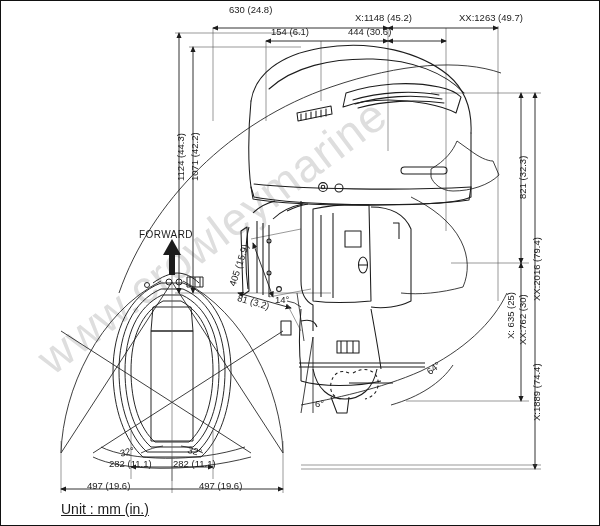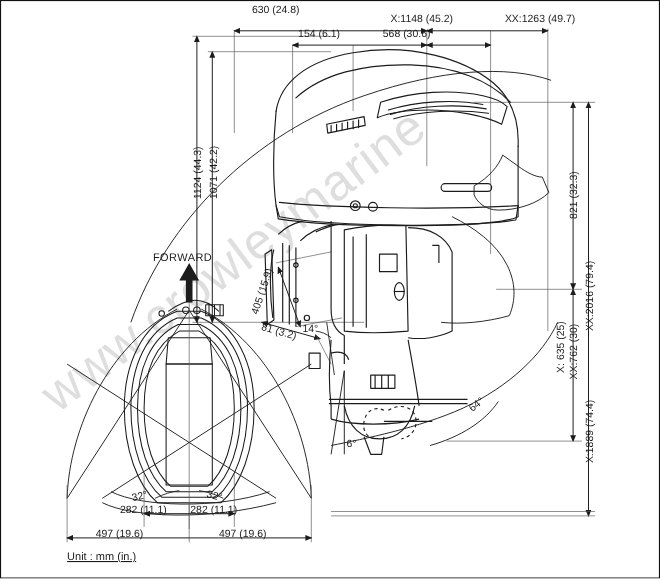--- a/index.html
+++ b/index.html
@@ -14,21 +14,21 @@
   }
   .vlbl{transform-origin:0 0;transform:rotate(-90deg);}
   .dia{position:absolute;left:0;top:0;width:600px;height:526px;pointer-events:none;}
   .wm{
     position:absolute;left:58px;top:330px;
     transform-origin:0 100%;transform:rotate(-37deg);
     font-size:46px;color:#dedede;white-space:nowrap;letter-spacing:1px;
     font-family:"Liberation Sans",sans-serif;
   }
   .unit{
-    position:absolute;left:60px;top:500px;font-size:10px;color:#1c1c1c;
+    position:absolute;left:60px;top:500px;font-size:14px;color:#1c1c1c;
     text-decoration:underline;
   }
   .fwd{position:absolute;left:138px;top:228px;font-size:10px;letter-spacing:.4px;color:#1c1c1c;}
 </style>
 </head>
 <body>
 
 <div id="page">
 
   <div class="wm">www.crowleymarine</div>
@@ -259,21 +259,21 @@
     <g stroke="#1c1c1c" stroke-width="0.8" fill="none">
       <path d="M140 452 C148 448 155 446 162 445"></path>
       <path d="M202 452 C194 448 187 446 180 445"></path>
     </g>
   </svg>
 
   <div class="lbl" style="left:228px;top:4px;">630 (24.8)</div>
   <div class="lbl" style="left:330px;top:12px;margin-left:24px;">X:1148 (45.2)</div>
   <div class="lbl" style="left:434px;top:12px;margin-left:24px;">XX:1263 (49.7)</div>
   <div class="lbl" style="left:270px;top:26px;">154 (6.1)</div>
-  <div class="lbl" style="left:347px;top:26px;">568 (30.6)</div>
+  <div class="lbl" style="left:347px;top:26px;">444 (30.6)</div>
 
   <div class="lbl vlbl" style="left:175px;top:180px;">1124 (44.3)</div>
   <div class="lbl vlbl" style="left:189px;top:180px;">1071 (42.2)</div>
 
   <div class="lbl vlbl" style="left:517px;top:198px;">821 (32.3)</div>
   <div class="lbl vlbl" style="left:505px;top:338px;">X: 635 (25)</div>
   <div class="lbl vlbl" style="left:517px;top:344px;">XX:762 (30)</div>
   <div class="lbl vlbl" style="left:531px;top:420px;">X:1889 (74.4)</div>
   <div class="lbl vlbl" style="left:531px;top:300px;">XX:2016 (79.4)</div>
 

